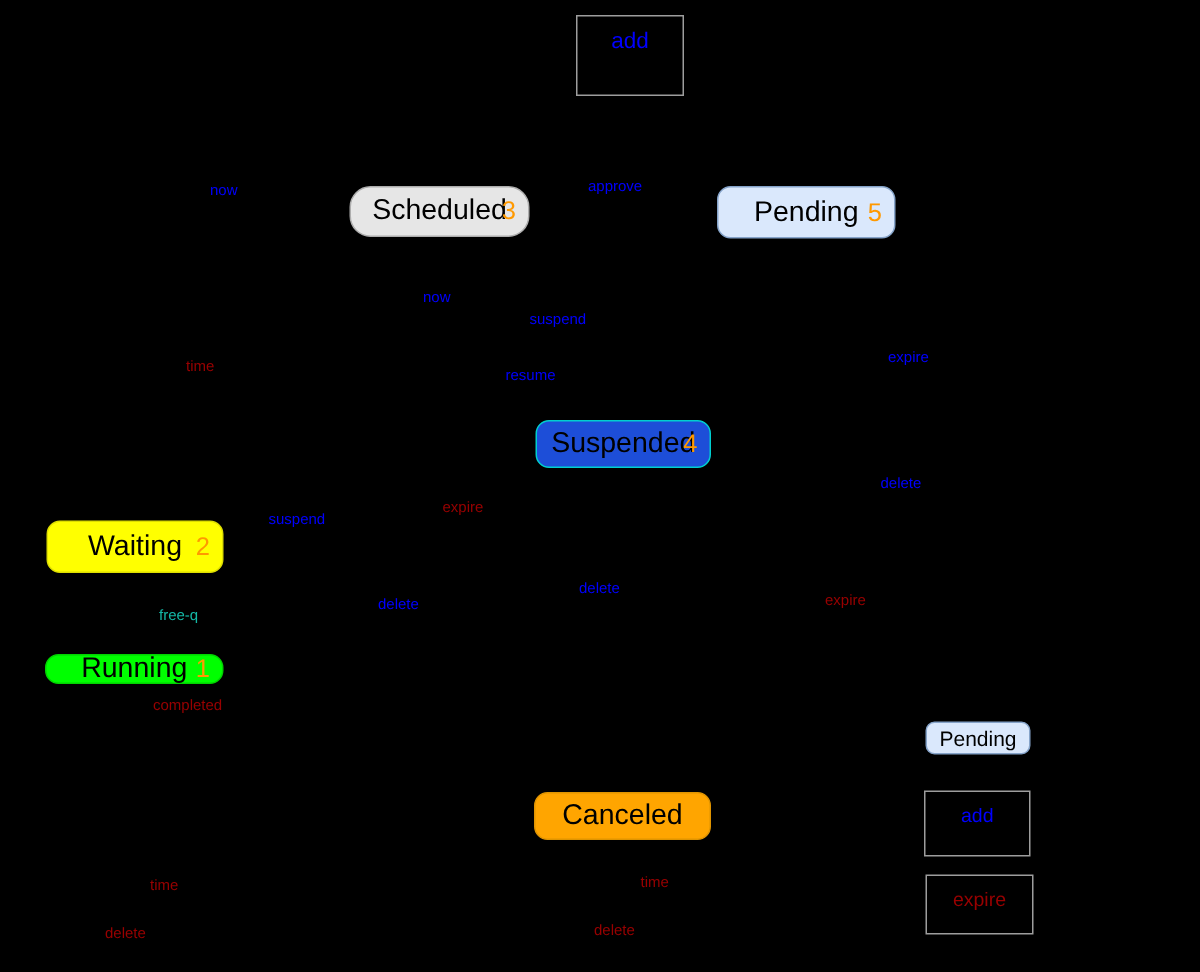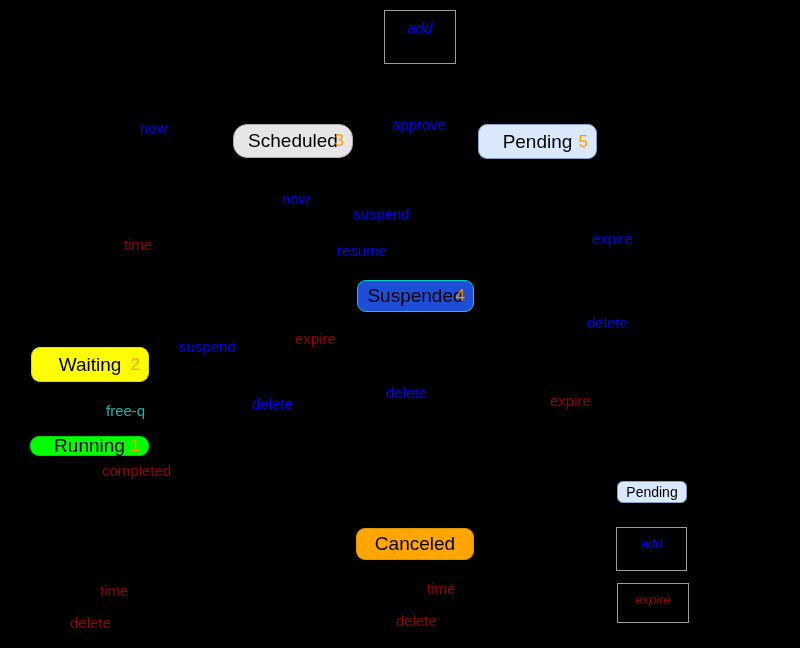--- a/index.html
+++ b/index.html
@@ -45,42 +45,41 @@
     background: transparent;
     box-sizing: border-box;
     display: flex;
     justify-content: center;
     align-items: flex-start;
     padding-top: 8px;
   }
   .event-box .event-label {
     font-size: 15px;
     white-space: nowrap;
-    font-style: italic;
   }
   .event-box.small-text .event-label {
     font-size: 13px;
   }
   .legend-state {
     position: absolute;
     border-radius: 6px;
     border: 1px solid transparent;
     display: flex;
     align-items: center;
     justify-content: center;
     box-sizing: border-box;
   }
   .legend-state-label {
     font-size: 14px;
     color: #000000;
     white-space: nowrap;
   }
   .edge-label {
     position: absolute;
-    font-size: 15px;
+    font-size: 10px;
     white-space: nowrap;
     line-height: 18px;
   }
 </style>
 </head>
 <body>
 
 <div id="diagram">
     <div class="state" style="left: 233px; top: 124px; width: 120px; height: 34px; background: rgb(230, 230, 230); border-color: rgb(173, 173, 173); border-radius: 14px;">
       <span class="state-label">Scheduled</span>

